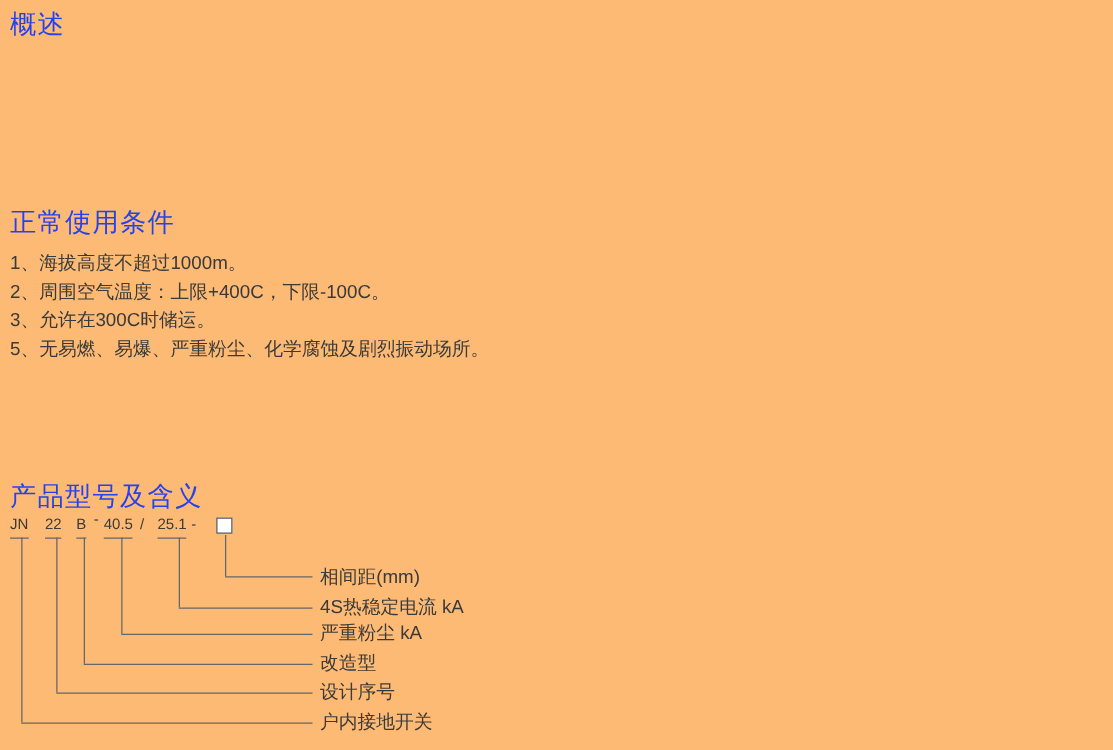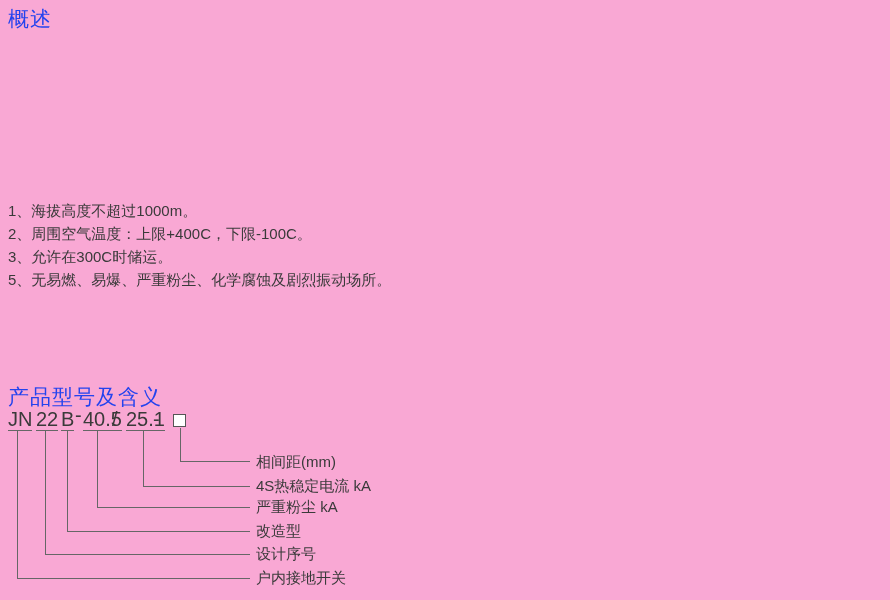--- a/index.html
+++ b/index.html
@@ -1,20 +1,20 @@
 <!DOCTYPE html>
 <html><head>
 <meta charset="utf-8">
 <style>
   html, body { margin: 0; padding: 0; background: #ffffff; }
   #page {
     position: relative;
     width: 890px;
     height: 600px;
-    background: #f9a8d4;
+    background: #fdba74;
     font-family: "Liberation Sans", "DejaVu Sans", sans-serif;
     color: #3a3a3a;
     overflow: hidden;
   }
   .heading {
     position: absolute;
     left: 8px;
     font-size: 21px;
     font-weight: 500;
     color: #2443ee;
@@ -44,21 +44,21 @@
     font-size: 15px;
     line-height: 23px;
     color: #3a3a3a;
   }
   .cond-item { white-space: nowrap; }
 
   
   .model-part {
     position: absolute;
     top: 411px;
-    font-size: 20px;
+    font-size: 12px;
     line-height: 17px;
     color: #3a3a3a;
     white-space: nowrap;
   }
   .model-part.underlined {
     border-bottom: 1px solid #666666;
     padding-bottom: 2px;
   }
   #part-series  { left: 8px;  }
   #part-design  { left: 36px; }
@@ -110,20 +110,21 @@
   #lbl-5 { top: 568px; }
 </style>
 </head>
 <body>
 
 <div id="page">
 
   <div id="overview-heading" class="heading">概述</div>
 
 
+  <div id="conditions-heading" class="heading">正常使用条件</div>
 
   <div id="conditions-list">
     <div class="cond-item">1、海拔高度不超过1000m。</div>
     <div class="cond-item">2、周围空气温度：上限+400C，下限-100C。</div>
     <div class="cond-item">3、允许在300C时储运。</div>
     <div class="cond-item">5、无易燃、易爆、严重粉尘、化学腐蚀及剧烈振动场所。</div>
   </div>
 
   <div id="model-heading" class="heading">产品型号及含义</div>
 

